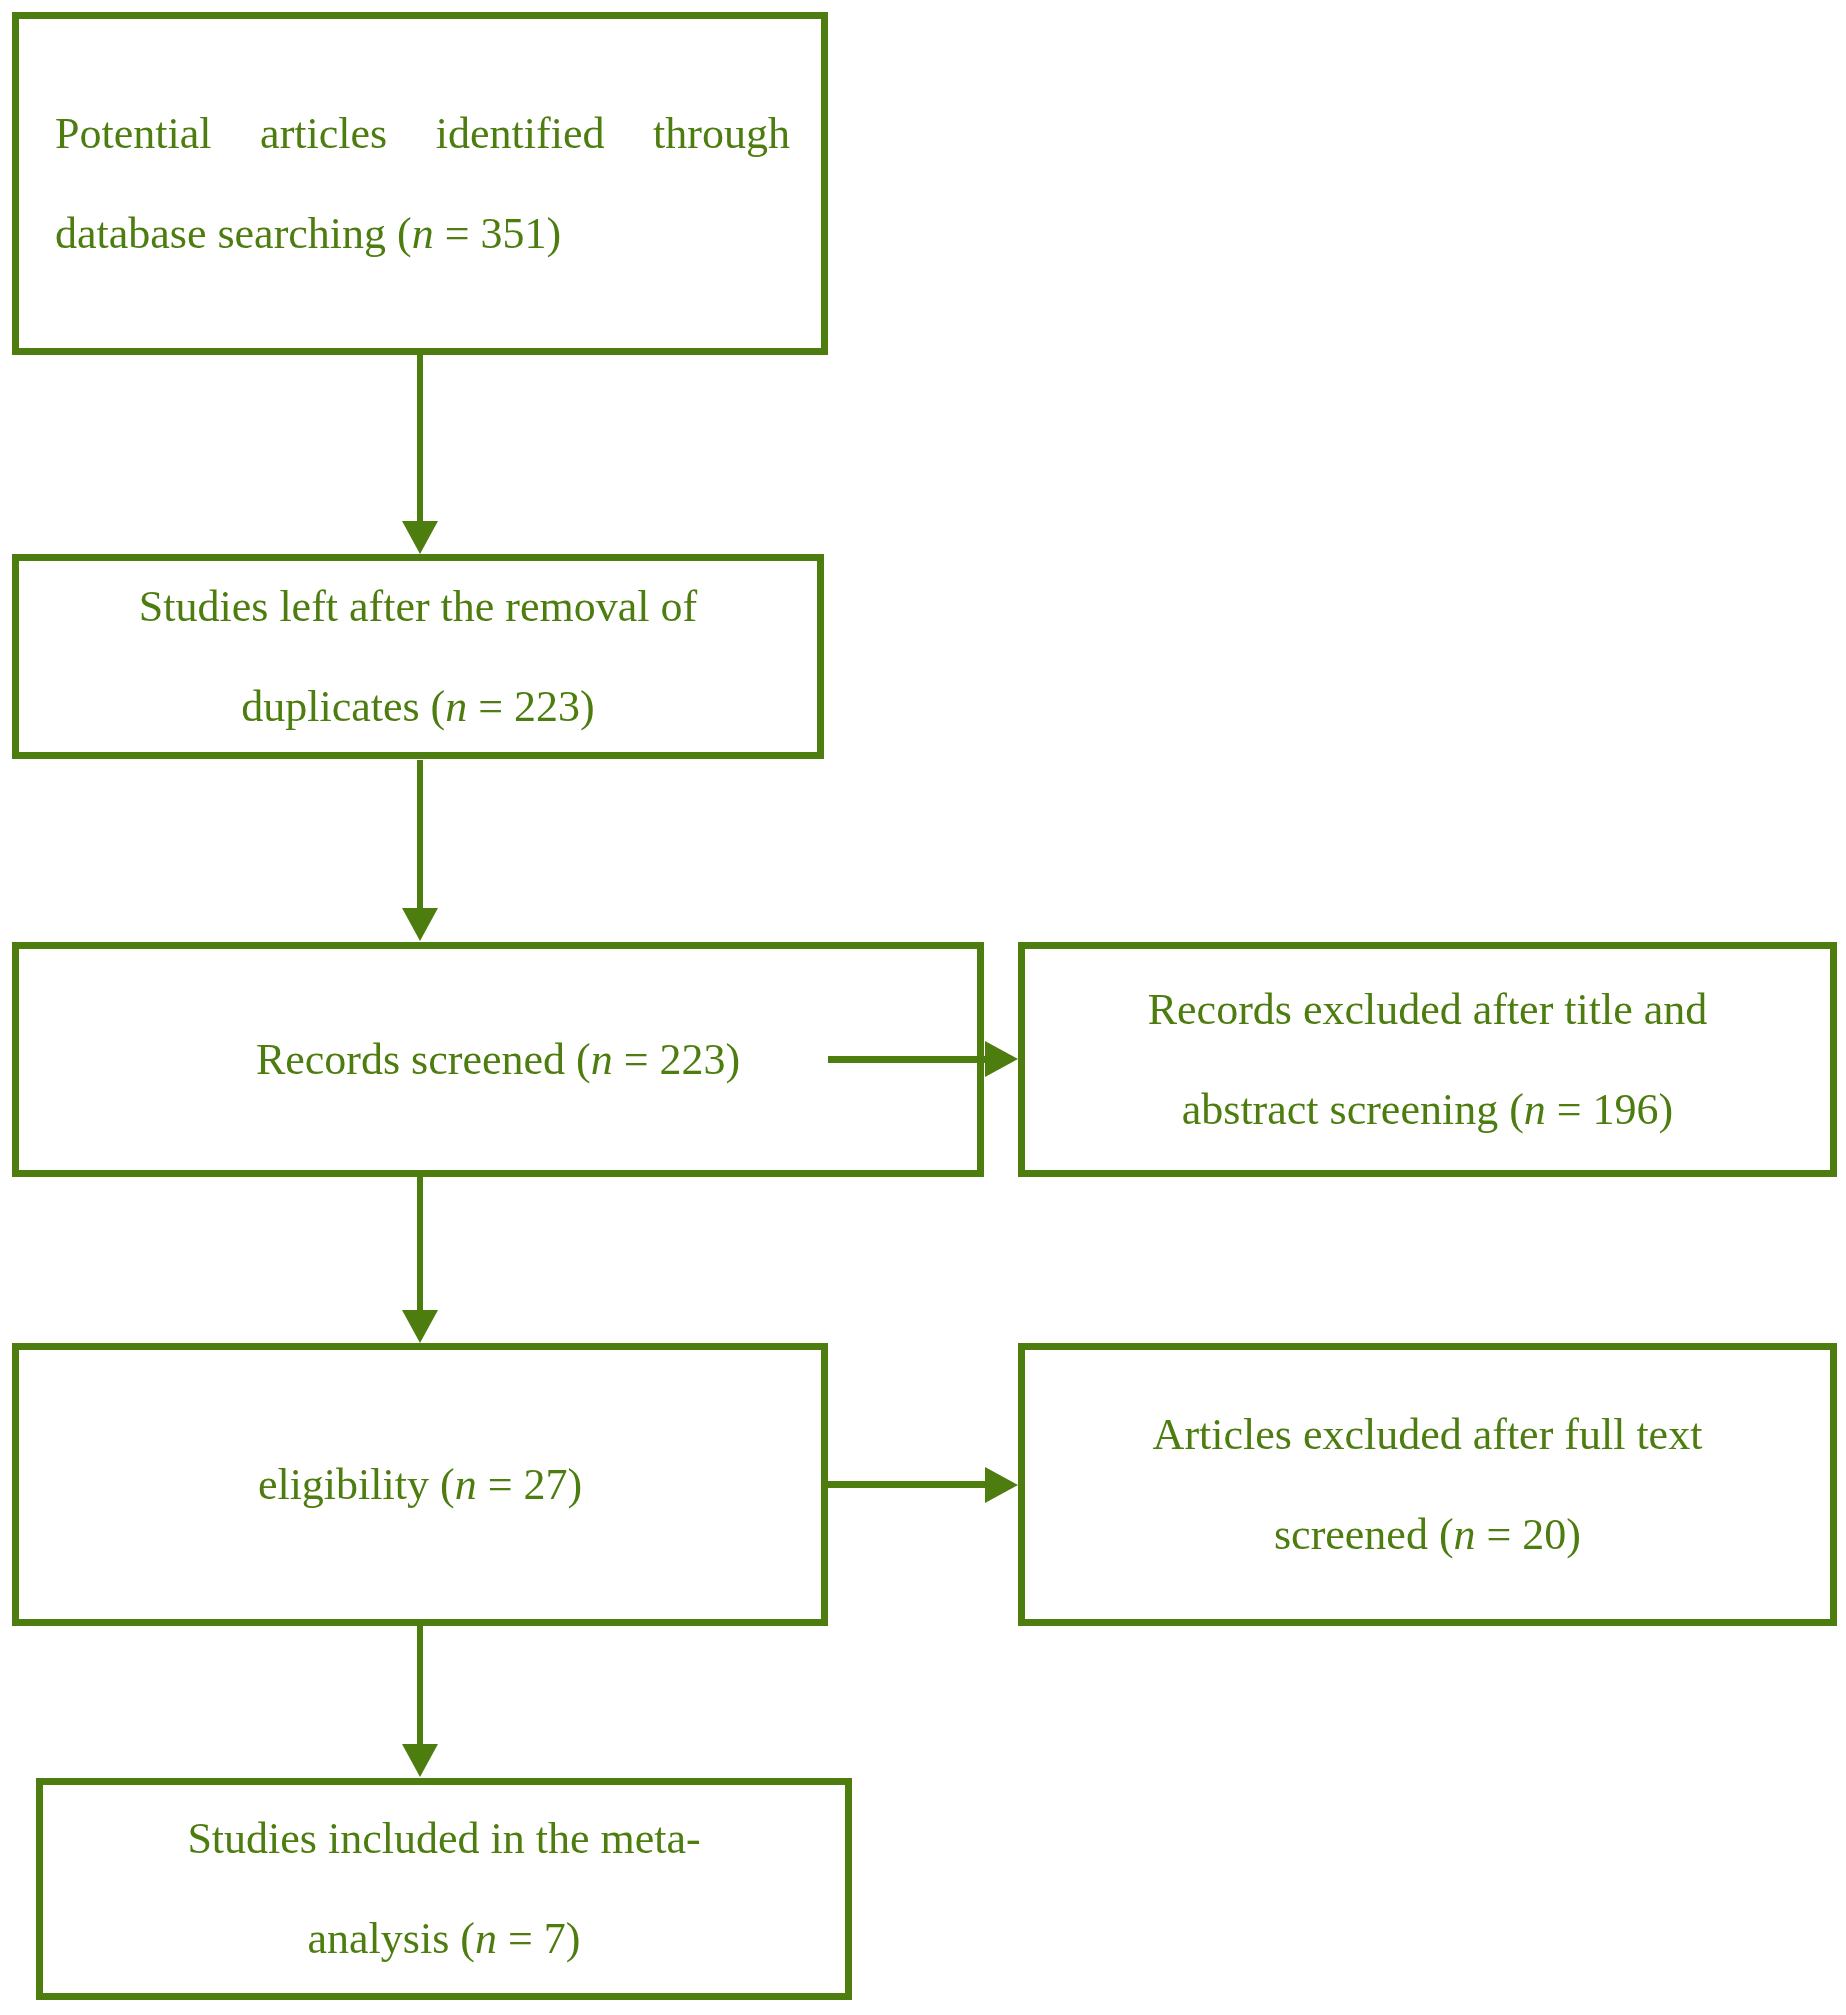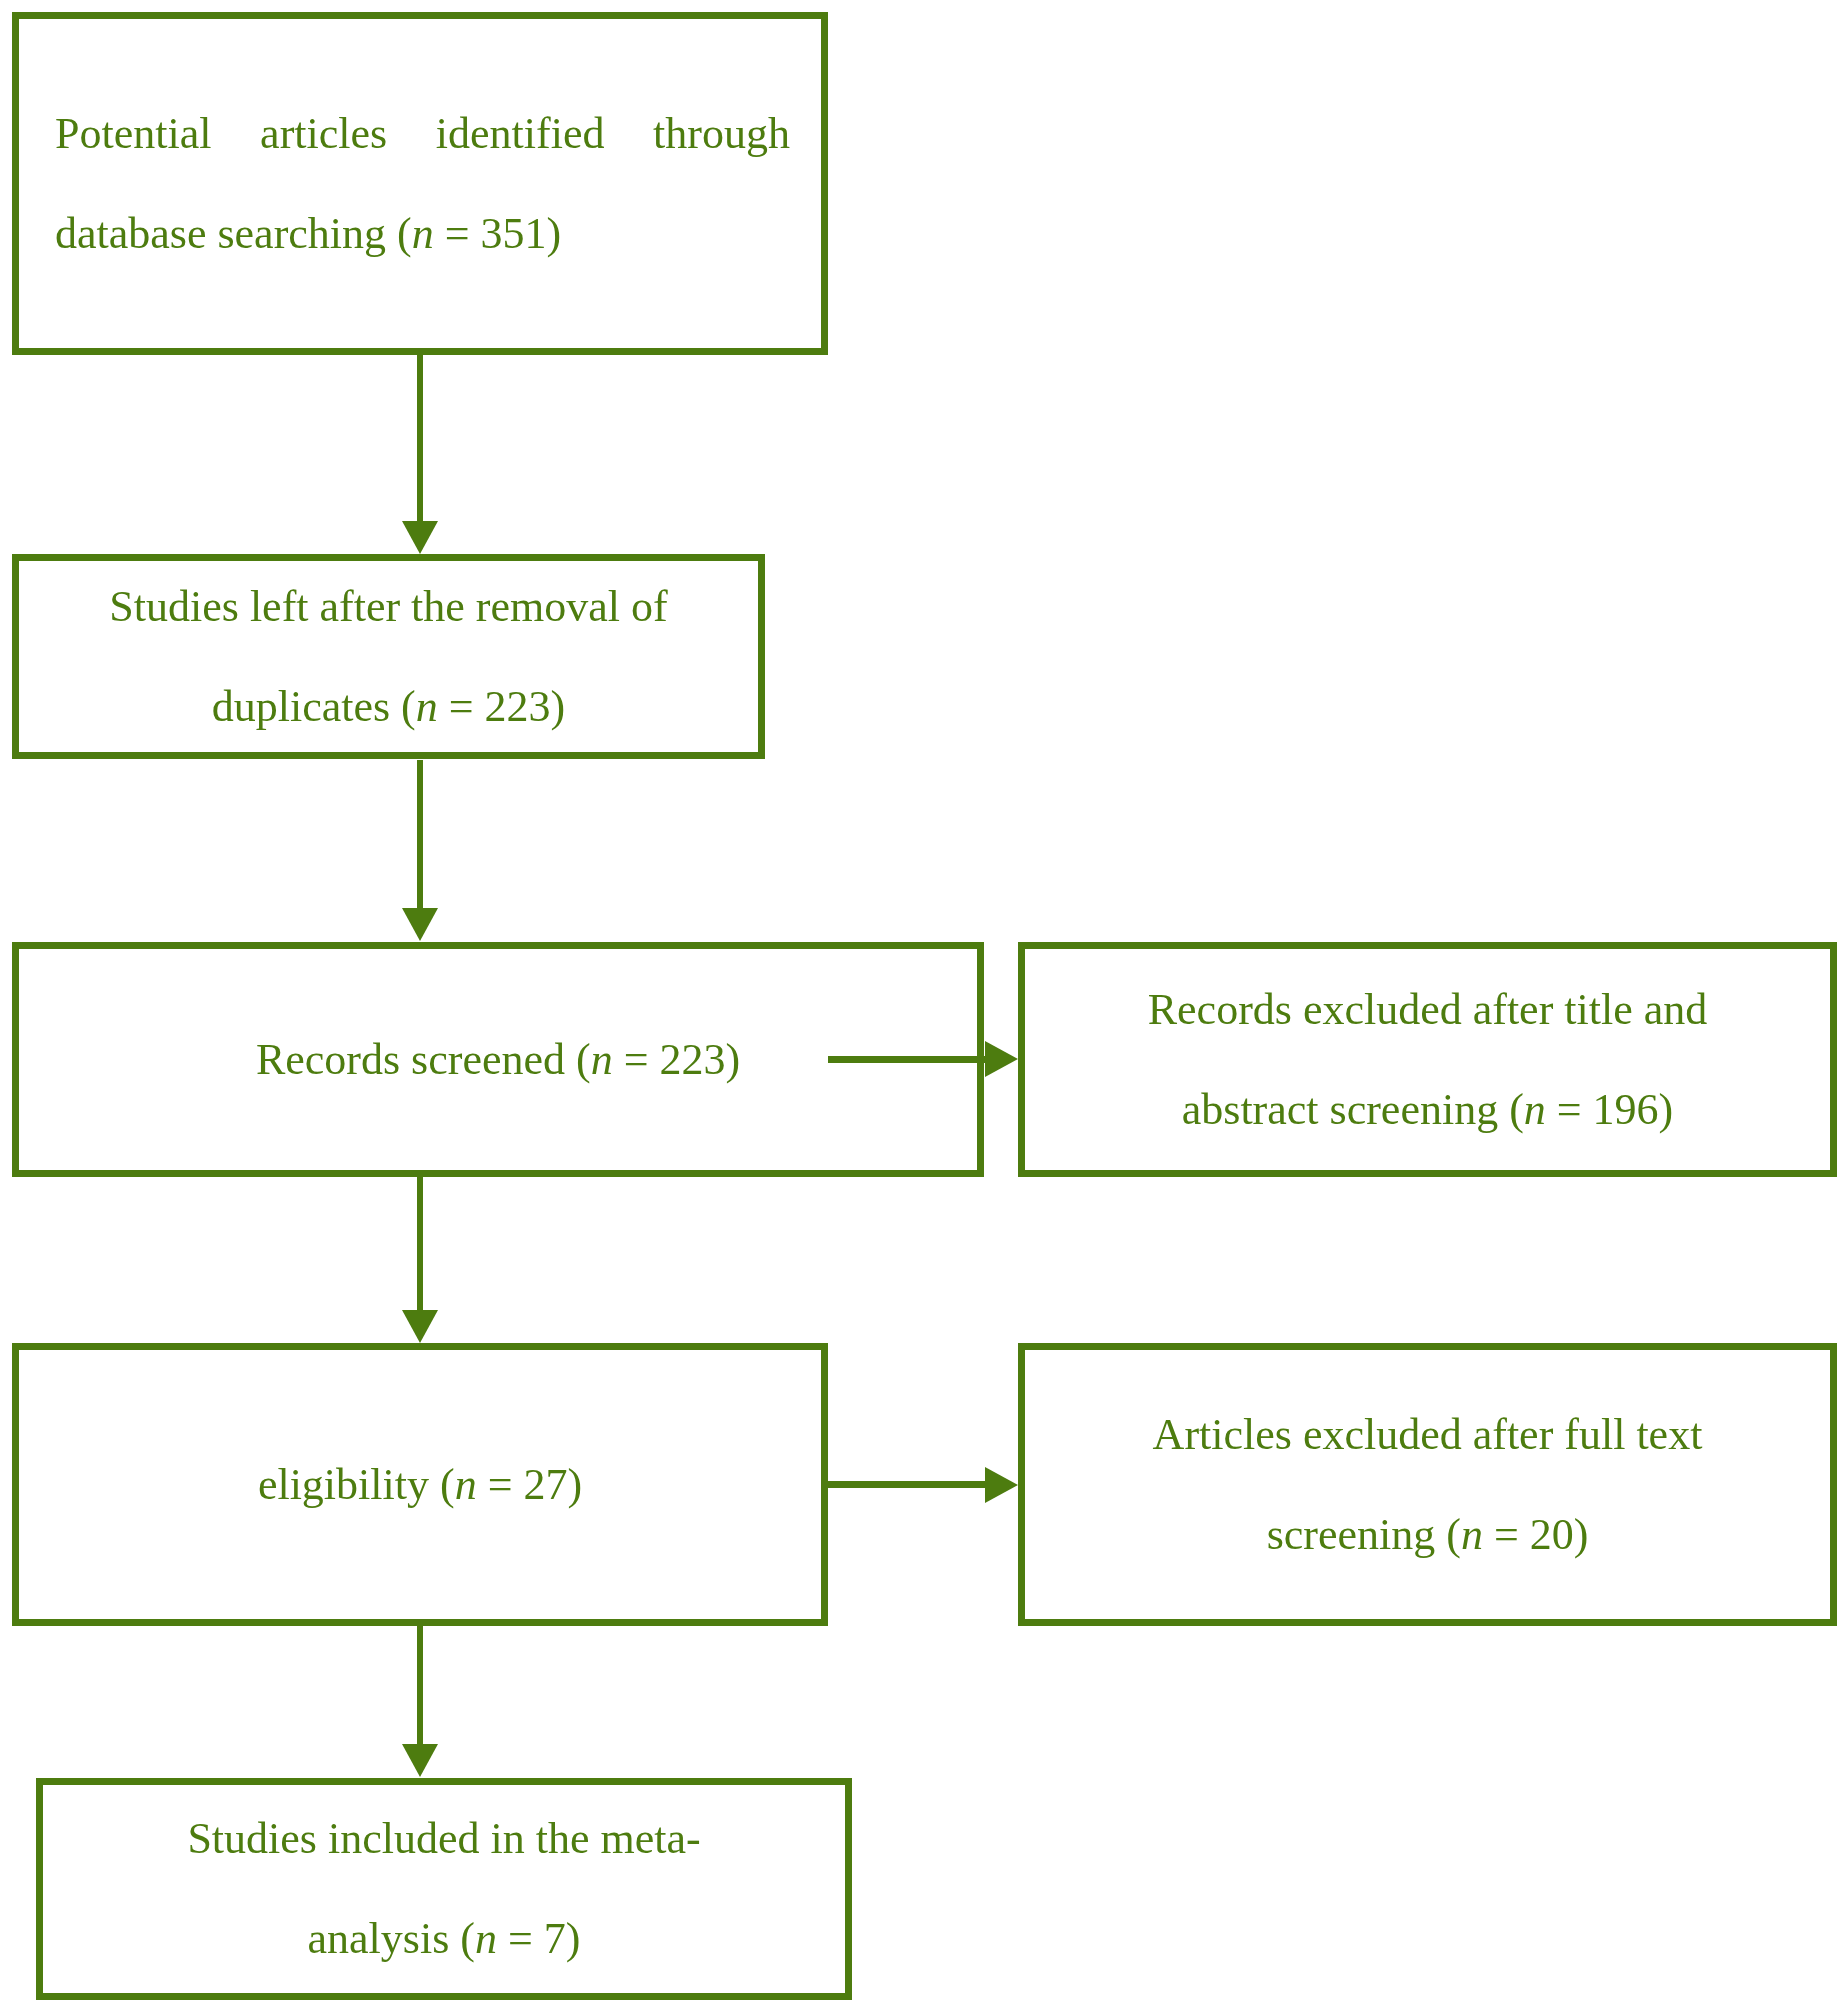--- a/index.html
+++ b/index.html
@@ -53,21 +53,21 @@
 <div class="canvas" style="background: rgb(255, 255, 255); color: #4d7c0f;">
 
   <div class="box justified" style="left:12px;top:12px;width:816px;height:343px;">
     <div class="line stretch">Potential articles identified through</div>
     <div class="line"><span>database searching (</span><span class="nvar">n</span><span> = 351)</span></div>
   </div>
 
   <div class="vstem" style="left:417px;top:355px;height:166px;"></div>
   <div class="vhead" style="left:402px;top:521px;"></div>
 
-  <div class="box" style="left:12px;top:554px;width:753px;height:205px;">
+  <div class="box" style="left:12px;top:554px;width:812px;height:205px;">
     <div class="line">Studies left after the removal of</div>
     <div class="line"><span>duplicates (</span><span class="nvar">n</span><span> = 223)</span></div>
   </div>
 
   <div class="vstem" style="left:417px;top:760px;height:149px;"></div>
   <div class="vhead" style="left:402px;top:908px;"></div>
 
   <div class="box" style="left:12px;top:942px;width:972px;height:235px;">
     <div class="line"><span>Records screened (</span><span class="nvar">n</span><span> = 223)</span></div>
   </div>
@@ -85,21 +85,21 @@
 
   <div class="box" style="left:12px;top:1343px;width:816px;height:283px;">
     <div class="line"><span>eligibility (</span><span class="nvar">n</span><span> = 27)</span></div>
   </div>
 
   <div class="hstem" style="left:828px;top:1481px;width:157px;"></div>
   <div class="hhead" style="left:985px;top:1467px;"></div>
 
   <div class="box" style="left:1018px;top:1343px;width:819px;height:283px;">
     <div class="line">Articles excluded after full text</div>
-    <div class="line"><span>screening (</span><span class="nvar">n</span><span> = 20)</span></div>
+    <div class="line"><span>screened (</span><span class="nvar">n</span><span> = 20)</span></div>
   </div>
 
   <div class="vstem" style="left:417px;top:1626px;height:119px;"></div>
   <div class="vhead" style="left:402px;top:1744px;"></div>
 
   <div class="box" style="left:12px;top:1778px;width:816px;height:222px;margin-left:24px;">
     <div class="line">Studies included in the meta-</div>
     <div class="line"><span>analysis (</span><span class="nvar">n</span><span> = 7)</span></div>
   </div>
 

